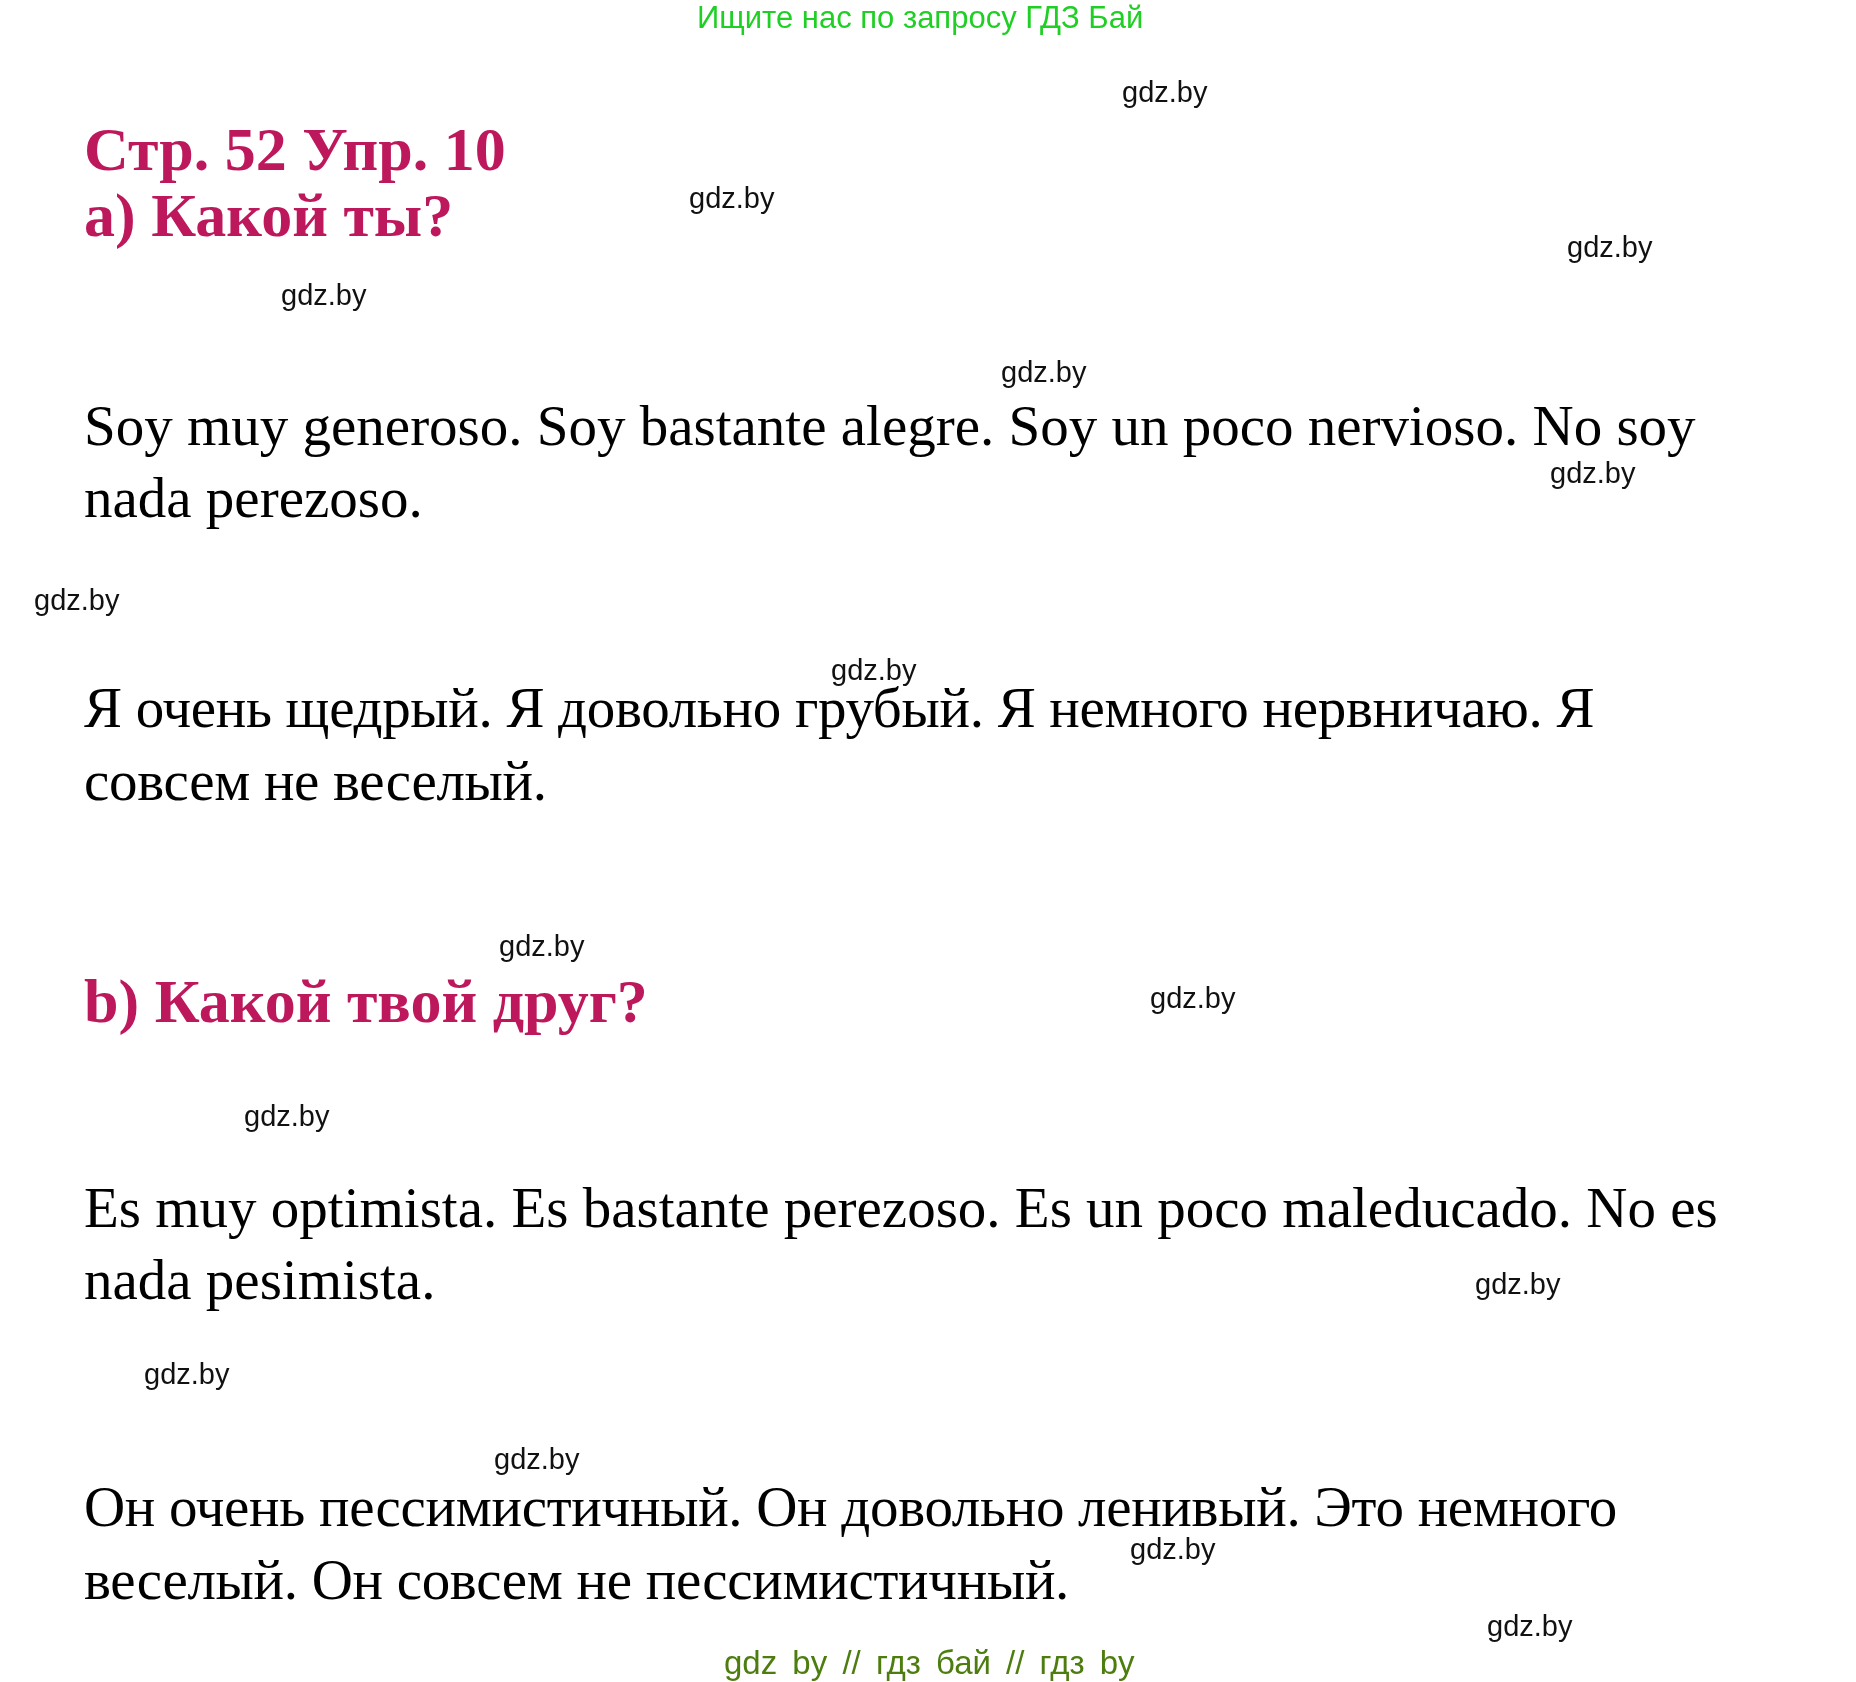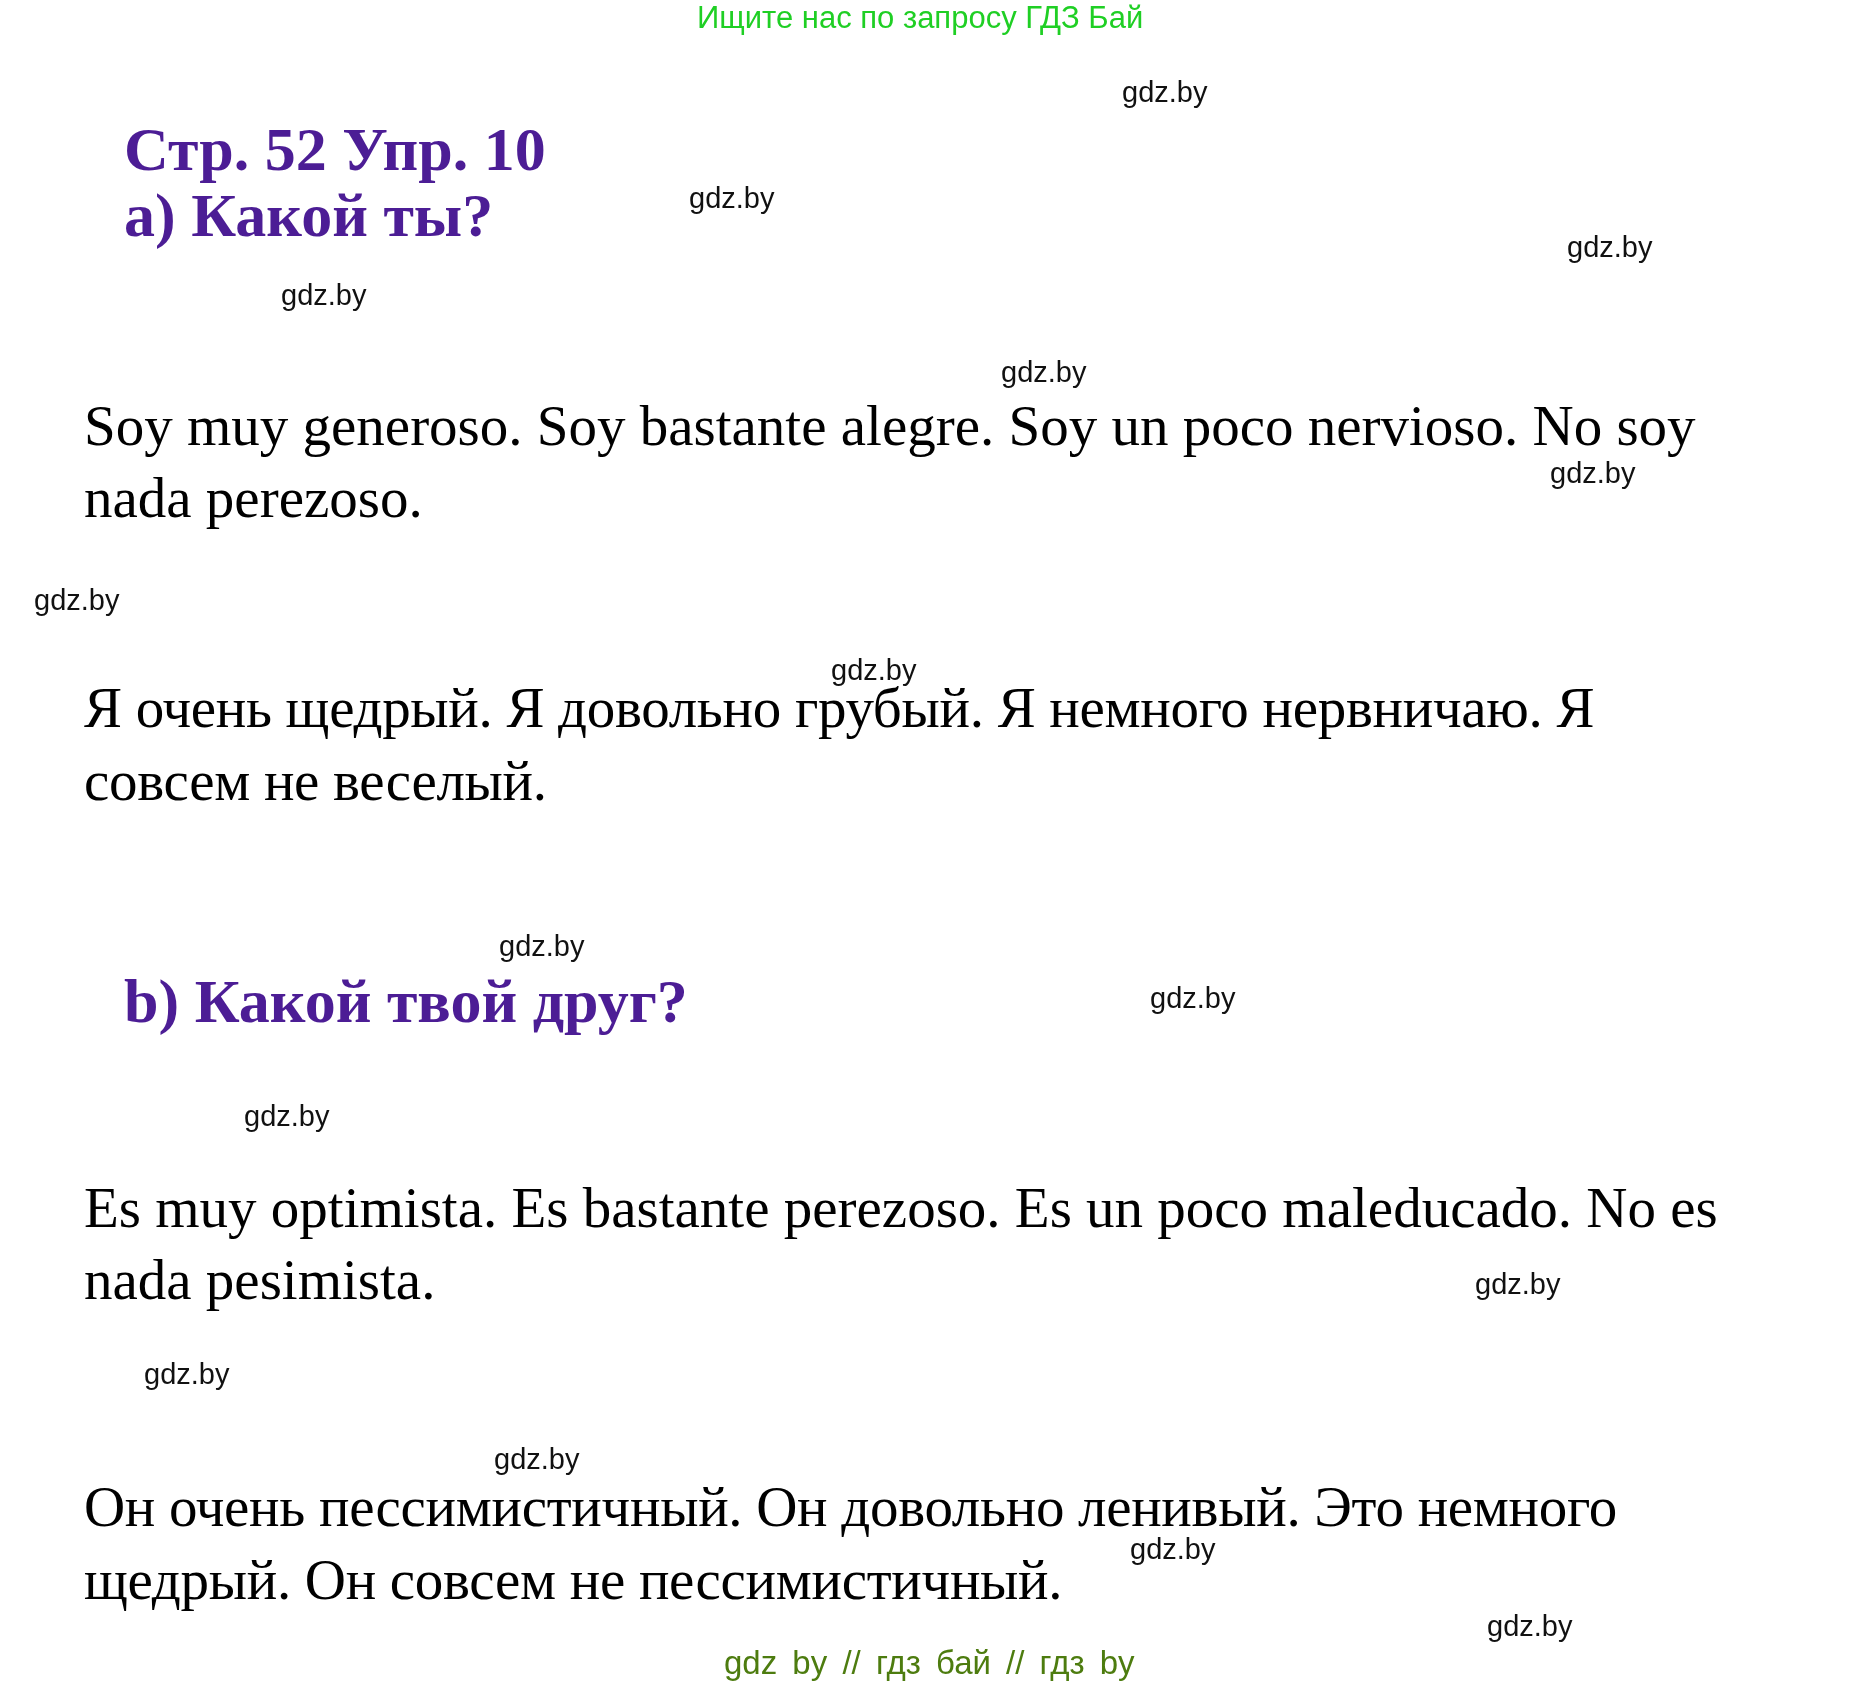--- a/index.html
+++ b/index.html
@@ -15,22 +15,21 @@
     font-family: "Liberation Sans", sans-serif;
     font-size: 31px;
     line-height: 31px;
     color: #1fcf24;
   }
   .heading {
     font-family: "Liberation Serif", serif;
     font-weight: bold;
     font-size: 62px;
     line-height: 62px;
-    color: #4c1d95;
-    margin-left: 40px;
+    color: #be185d;
   }
   .body-text {
     font-family: "Liberation Serif", serif;
     font-size: 57px;
     line-height: 57px;
     color: #000000;
   }
   .body-text.cyr { letter-spacing: -0.3px; }
   .wm {
     font-family: "Liberation Sans", sans-serif;
@@ -62,21 +61,21 @@
 
   <div class="abs body-text cyr" style="left:84px; top:679px;">Я очень щедрый. Я довольно грубый. Я немного нервничаю. Я</div>
   <div class="abs body-text cyr" style="left:84px; top:752px;">совсем не веселый.</div>
 
   <div class="abs heading" style="left:84px; top:970px;">b) Какой твой друг?</div>
 
   <div class="abs body-text" style="left:84px; top:1179px;">Es muy optimista. Es bastante perezoso. Es un poco maleducado. No es</div>
   <div class="abs body-text" style="left:84px; top:1251px;">nada pesimista.</div>
 
   <div class="abs body-text cyr" style="left:84px; top:1478px;">Он очень пессимистичный. Он довольно ленивый. Это немного</div>
-  <div class="abs body-text cyr" style="left:84px; top:1551px;">щедрый. Он совсем не пессимистичный.</div>
+  <div class="abs body-text cyr" style="left:84px; top:1551px;">веселый. Он совсем не пессимистичный.</div>
 
   <div class="abs wm" style="left:1122px; top:78px;">gdz.by</div>
   <div class="abs wm" style="left:689px;  top:184px;">gdz.by</div>
   <div class="abs wm" style="left:1567px; top:233px;">gdz.by</div>
   <div class="abs wm" style="left:281px;  top:281px;">gdz.by</div>
   <div class="abs wm" style="left:1001px; top:358px;">gdz.by</div>
   <div class="abs wm" style="left:1550px; top:459px;">gdz.by</div>
   <div class="abs wm" style="left:34px;   top:586px;">gdz.by</div>
   <div class="abs wm" style="left:831px;  top:656px;">gdz.by</div>
   <div class="abs wm" style="left:499px;  top:932px;">gdz.by</div>

